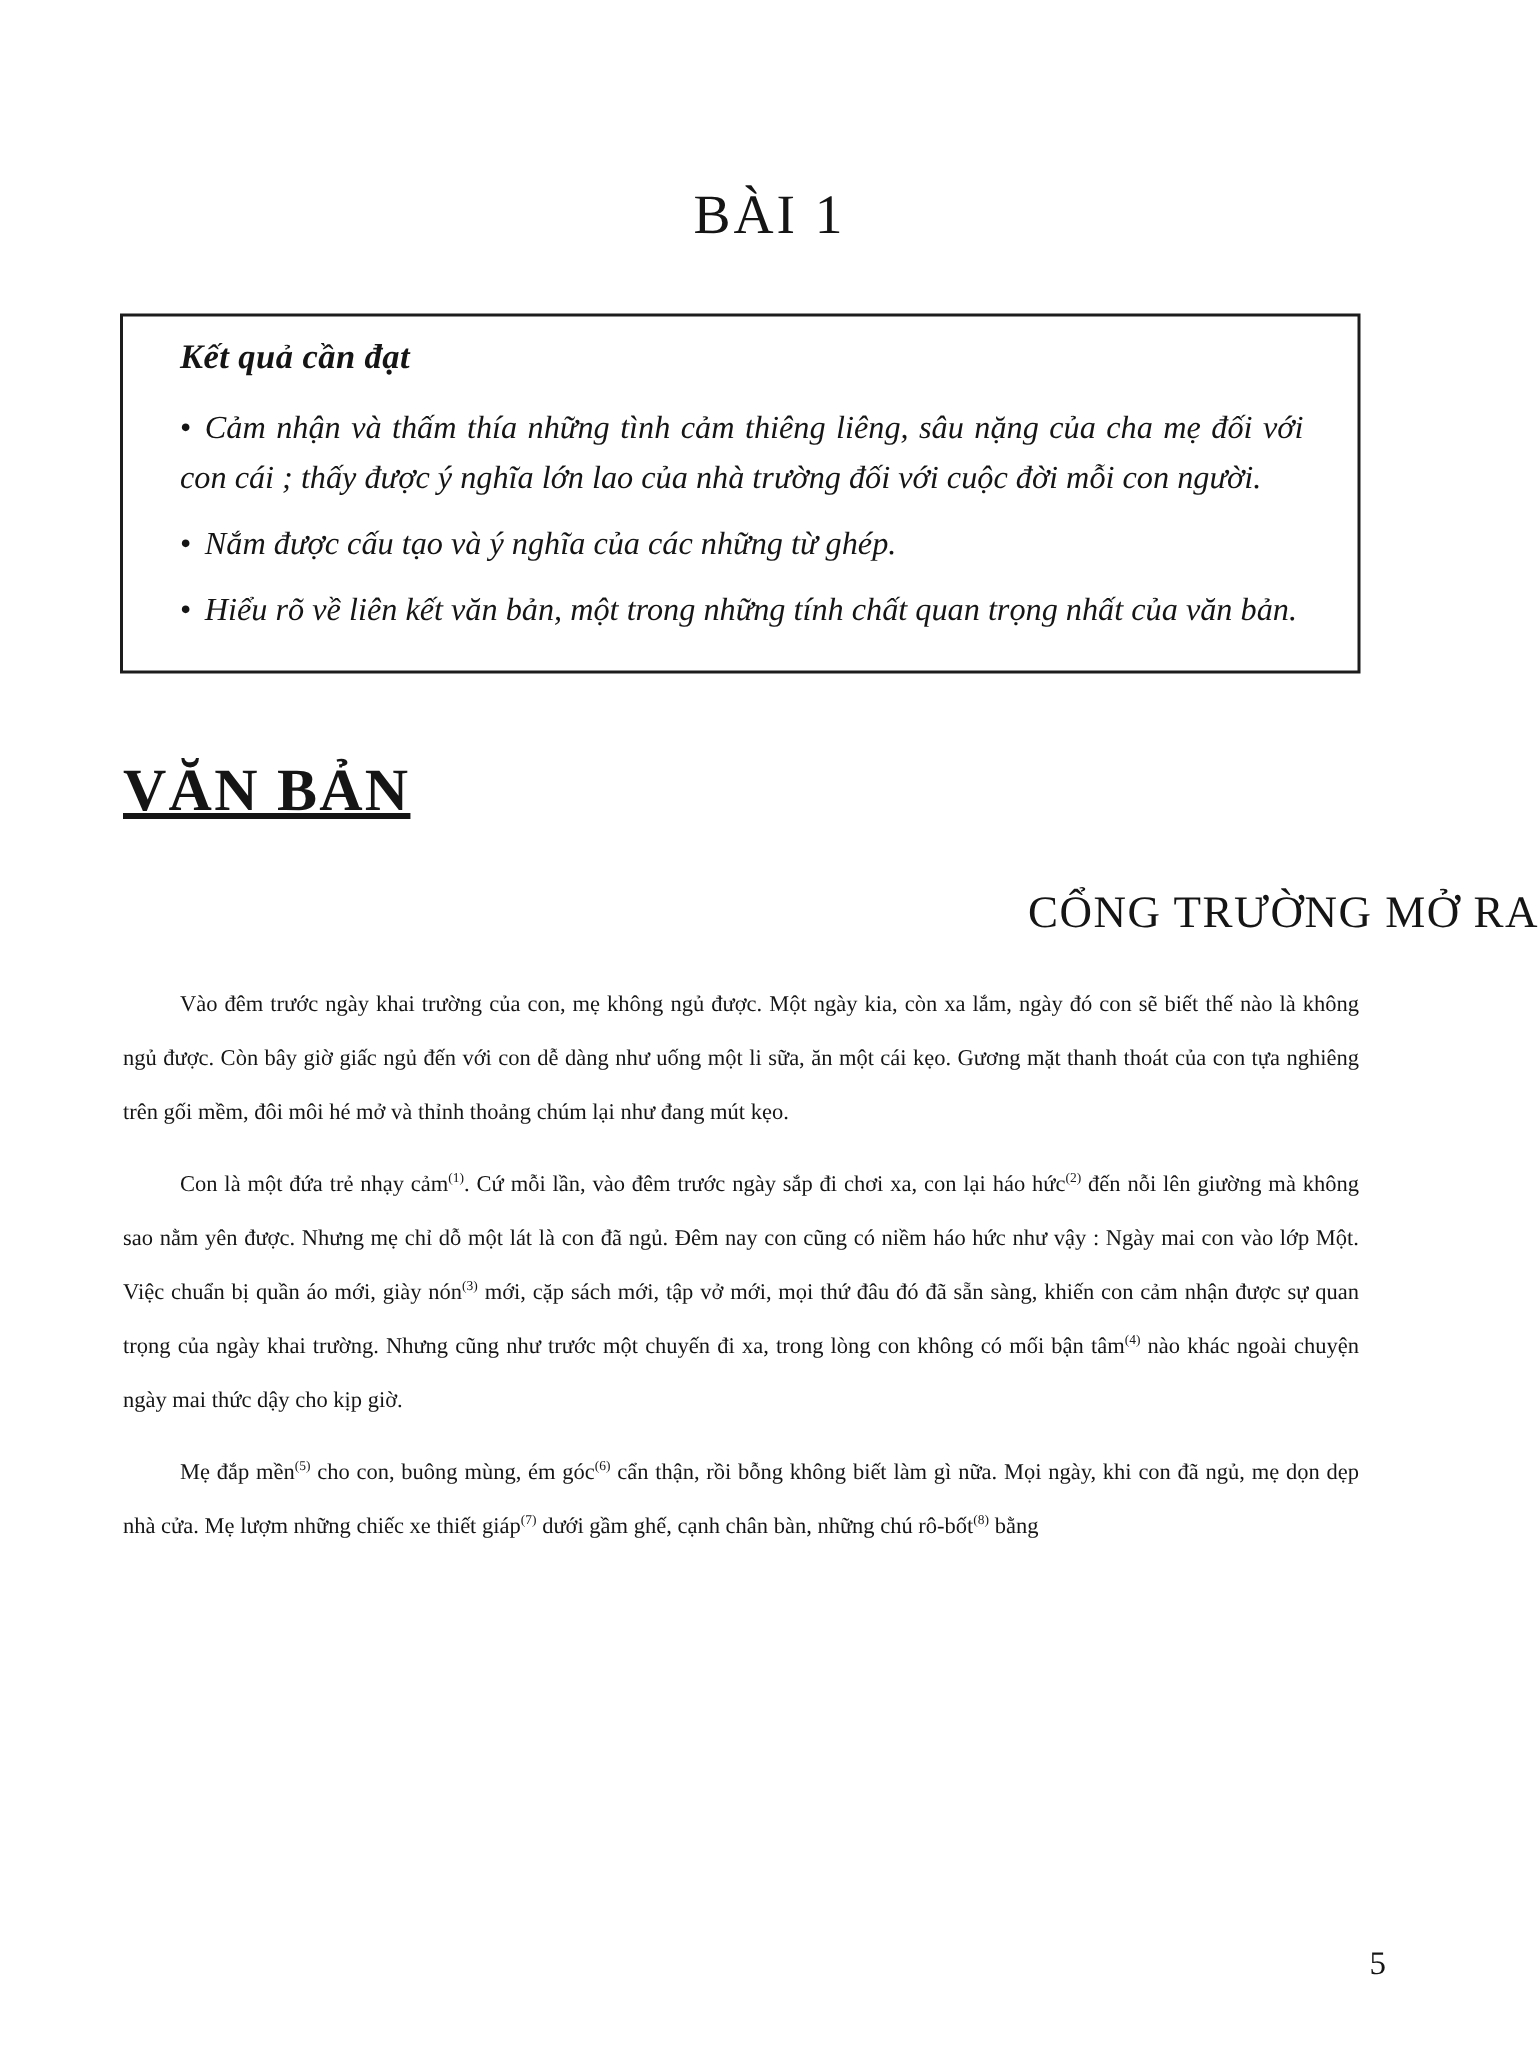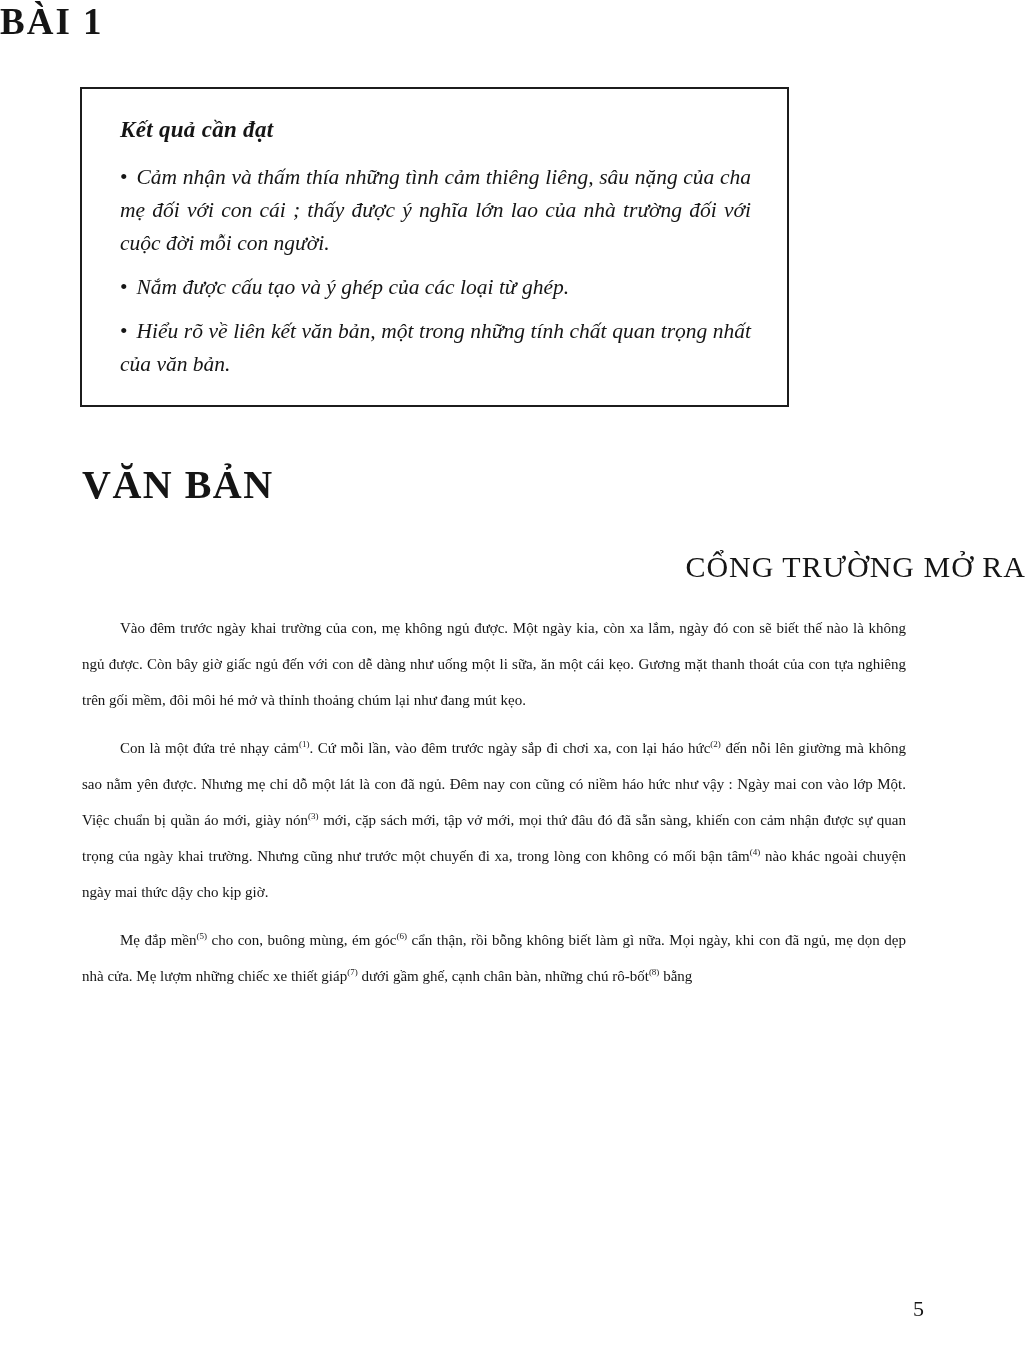--- a/index.html
+++ b/index.html
@@ -8,31 +8,32 @@
     width: 1026px;
     height: 1366px;
     margin: 0 auto;
     background: #ffffff;
     font-family: "Liberation Serif", "DejaVu Serif", serif;
     color: #151515;
     overflow: hidden;
   }
   .bai-title {
     margin: 0;
-    text-align: left;
+    padding-top: 122px;
+    text-align: center;
     font-size: 37px;
-    font-weight: 700;
+    font-weight: 400;
     letter-spacing: 2px;
   }
   .objectives-box {
     box-sizing: border-box;
     margin: 44px 0 0 80px;
-    width: 709px;
+    width: 827px;
     border: 2px solid #1c1c1c;
-    padding: 28px 36px 24px 38px;
+    padding: 14px 36px 24px 38px;
   }
   .obj-heading {
     font-style: italic;
     font-weight: 700;
     font-size: 23px;
     margin-bottom: 18px;
     letter-spacing: 0.3px;
   }
   .obj-bullet {
     font-style: italic;
@@ -45,20 +46,21 @@
   .bullet {
     font-style: normal;
     margin-right: 9px;
   }
   .bi { font-weight: 400; }
   .vanban {
     margin: 54px 0 0 82px;
     font-size: 40px;
     font-weight: 700;
     letter-spacing: 1.5px;
+    text-decoration: underline;
   }
   .doc-title {
     margin: 42px 0 0 0;
     text-align: right;
     font-size: 30px;
     font-weight: 400;
     letter-spacing: 1px;
   }
   .body-par {
     margin: 0 120px 12px 82px;
@@ -88,21 +90,21 @@
   <h1 class="bai-title">BÀI 1</h1>
 
   <div class="objectives-box">
     <div class="obj-heading">Kết quả cần đạt</div>
 
     <div class="obj-bullet">
       <span class="bullet">•</span><span><span>Cảm nhận và thấm thía những tình cảm thiêng liêng, sâu nặng của cha mẹ đối với con cái ; thấy được ý nghĩa lớn lao của nhà trường đối với cuộc đời mỗi con người.</span></span>
     </div>
 
     <div class="obj-bullet">
-      <span class="bullet">•</span><span><span>Nắm được cấu tạo và ý ghép của các loại </span><span class="bi">từ ghép</span><span>.</span></span>
+      <span class="bullet">•</span><span><span>Nắm được cấu tạo và ý nghĩa của các những </span><span class="bi">từ ghép</span><span>.</span></span>
     </div>
 
     <div class="obj-bullet">
       <span class="bullet">•</span><span><span>Hiểu rõ về </span><span class="bi">liên kết văn bản</span><span>, một trong những tính chất quan trọng nhất của văn bản.</span></span>
     </div>
   </div>
 
   <h2 class="vanban">VĂN BẢN</h2>
 
   <h3 class="doc-title">CỔNG TRƯỜNG MỞ RA</h3>

